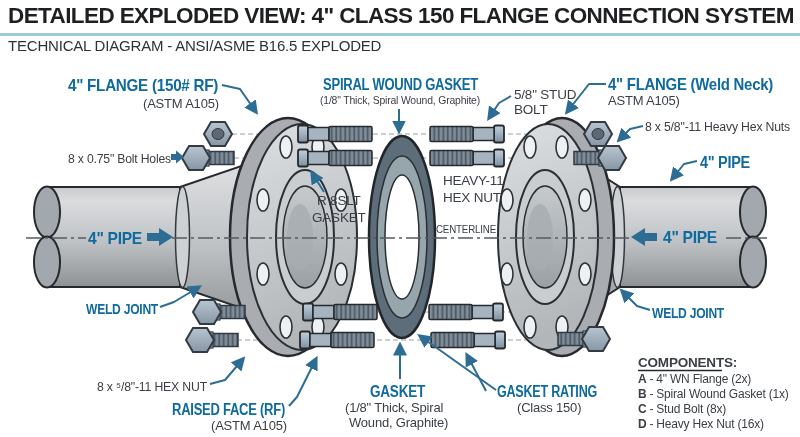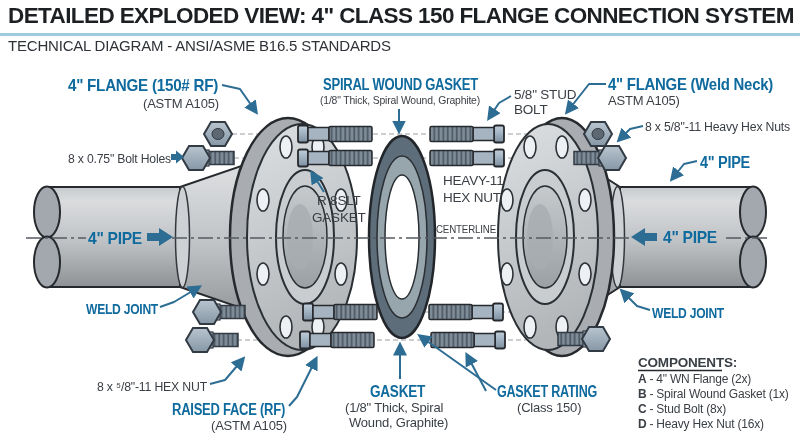--- a/index.html
+++ b/index.html
@@ -24,21 +24,21 @@
   .outline{stroke:#26292d;}
   .leader{stroke:#9aa0a5;stroke-width:1.2;stroke-dasharray:5 3;fill:none;}
   .cline{stroke:#565b60;stroke-width:1.4;stroke-dasharray:15 4 3 4;fill:none;}
 </style>
 </head>
 <body>
 
 <div class="stage">
   <div class="title">DETAILED EXPLODED VIEW: 4" CLASS 150 FLANGE CONNECTION SYSTEM</div>
   <div class="rule"></div>
-  <div class="subtitle">TECHNICAL DIAGRAM - ANSI/ASME B16.5 STANDARDS</div>
+  <div class="subtitle">TECHNICAL DIAGRAM - ANSI/ASME B16.5 EXPLODED</div>
 
   <svg width="800" height="437" viewBox="0 0 800 437">
     <defs>
       <linearGradient id="pipeG" x1="0" y1="0" x2="0" y2="1">
         <stop offset="0" stop-color="#c8cbce"></stop>
           <stop offset="0.14" stop-color="#dadcde"></stop>
         <stop offset="0.55" stop-color="#bfc2c5"></stop>
           <stop offset="1" stop-color="#8e9295"></stop>
       </linearGradient>
       <linearGradient id="faceG" x1="0" y1="0" x2="0.25" y2="1">

